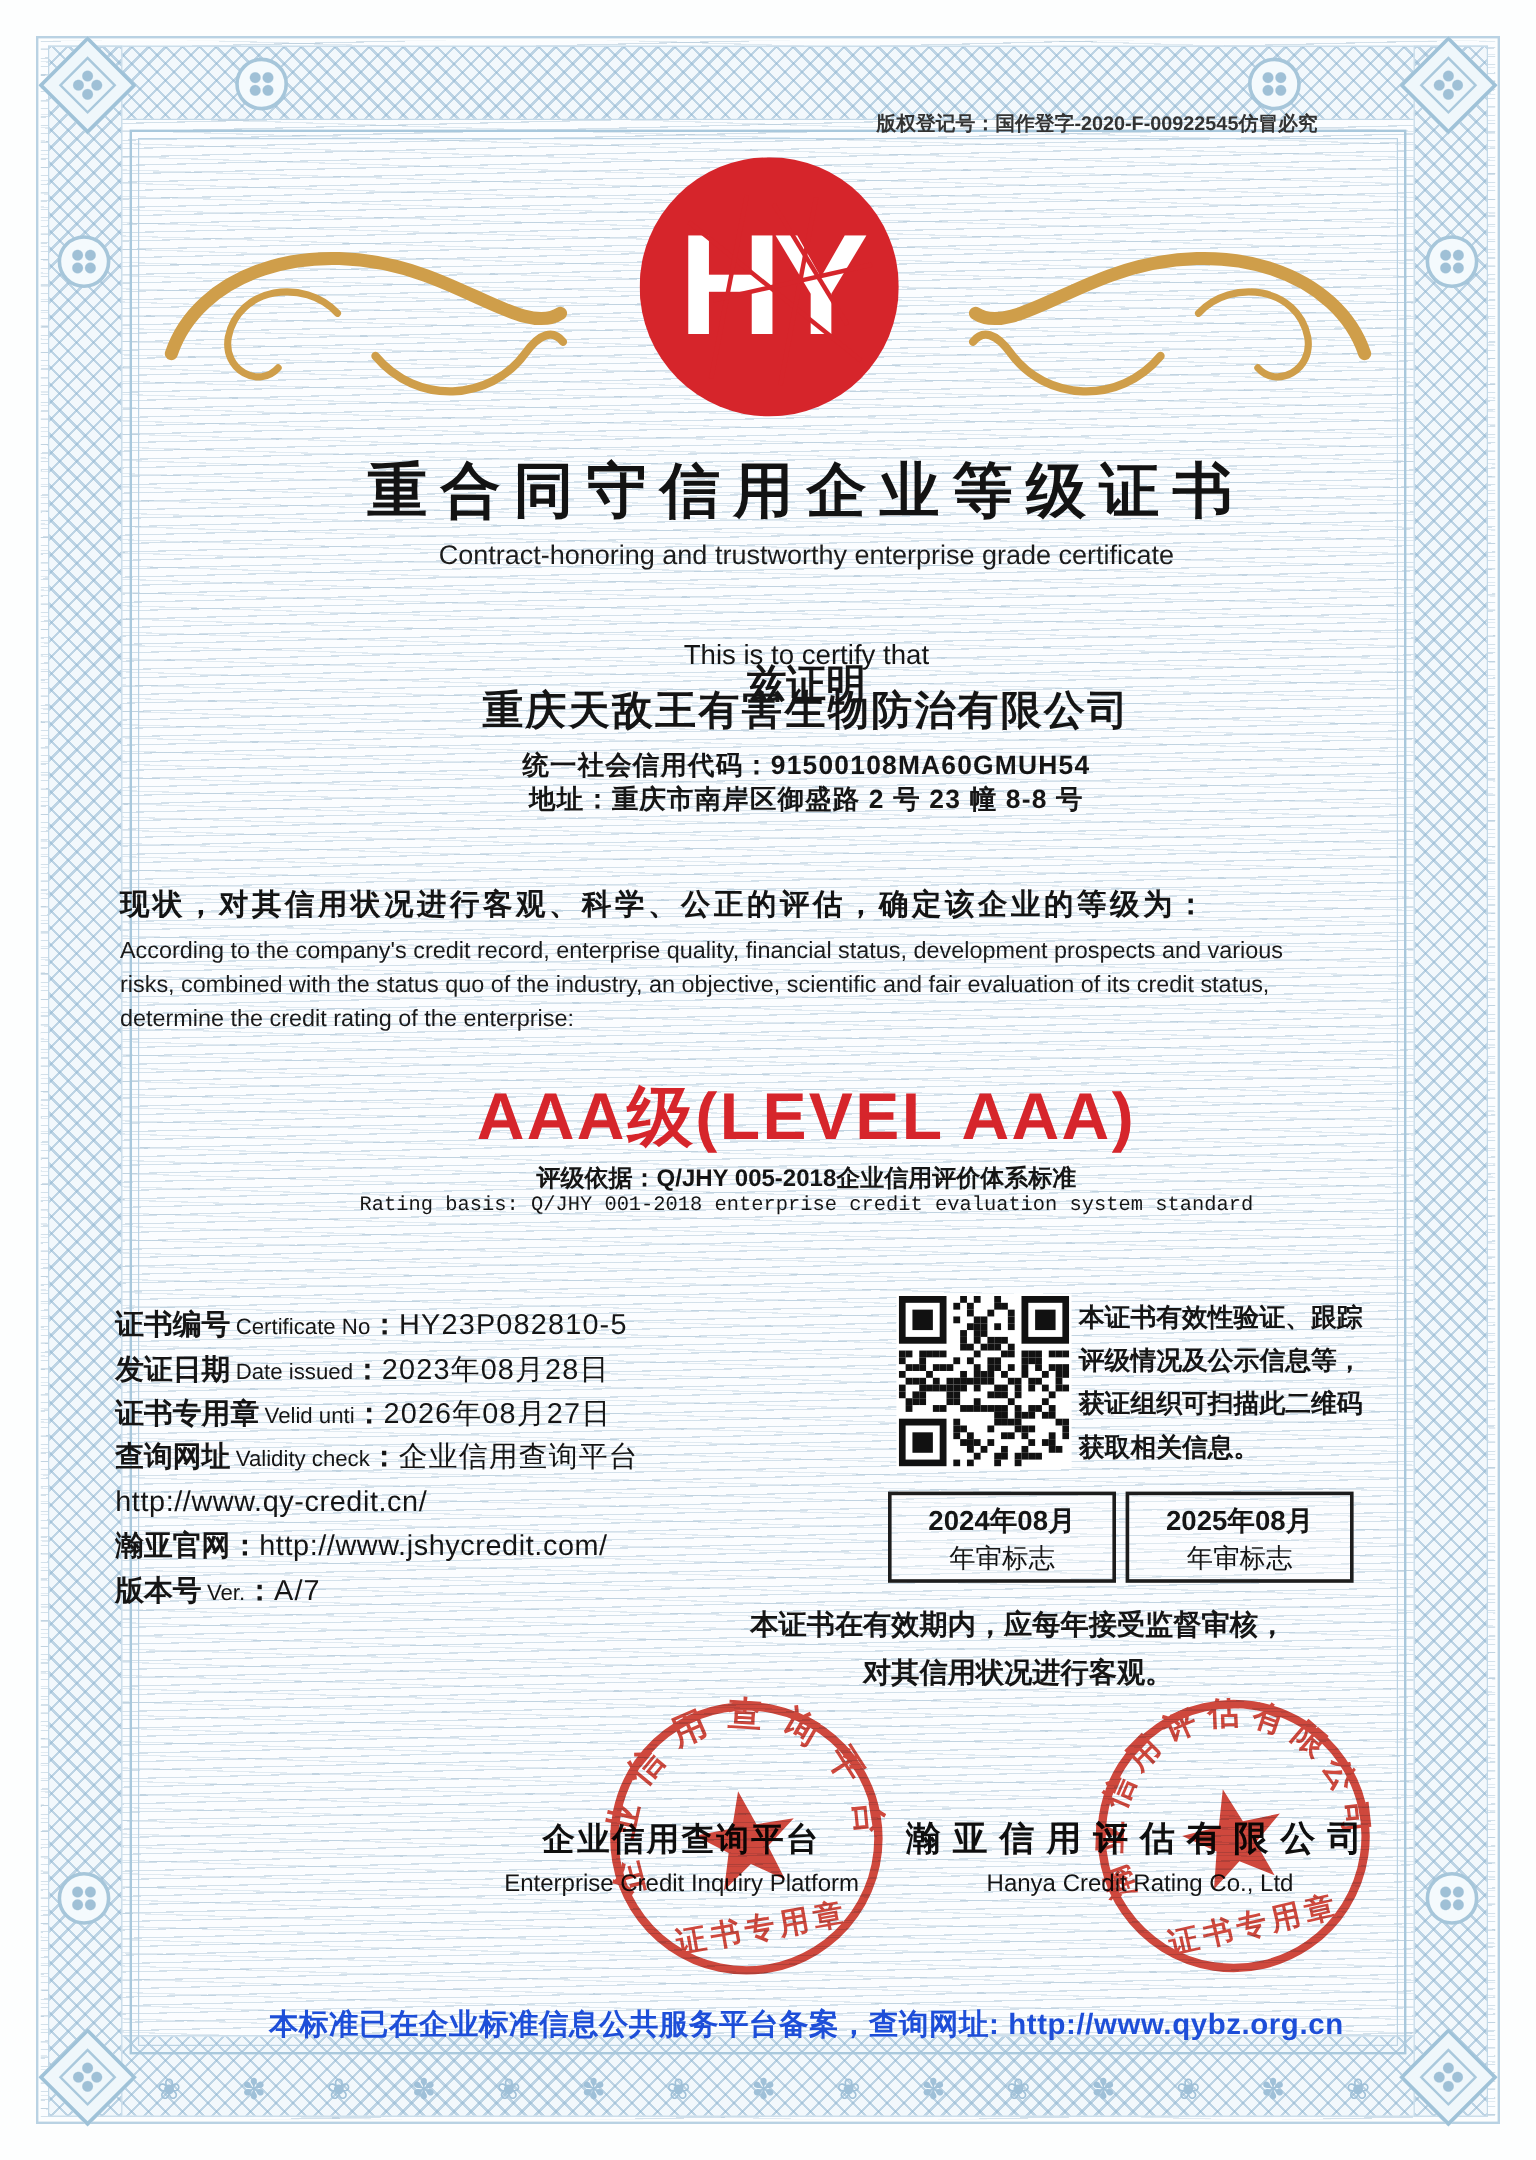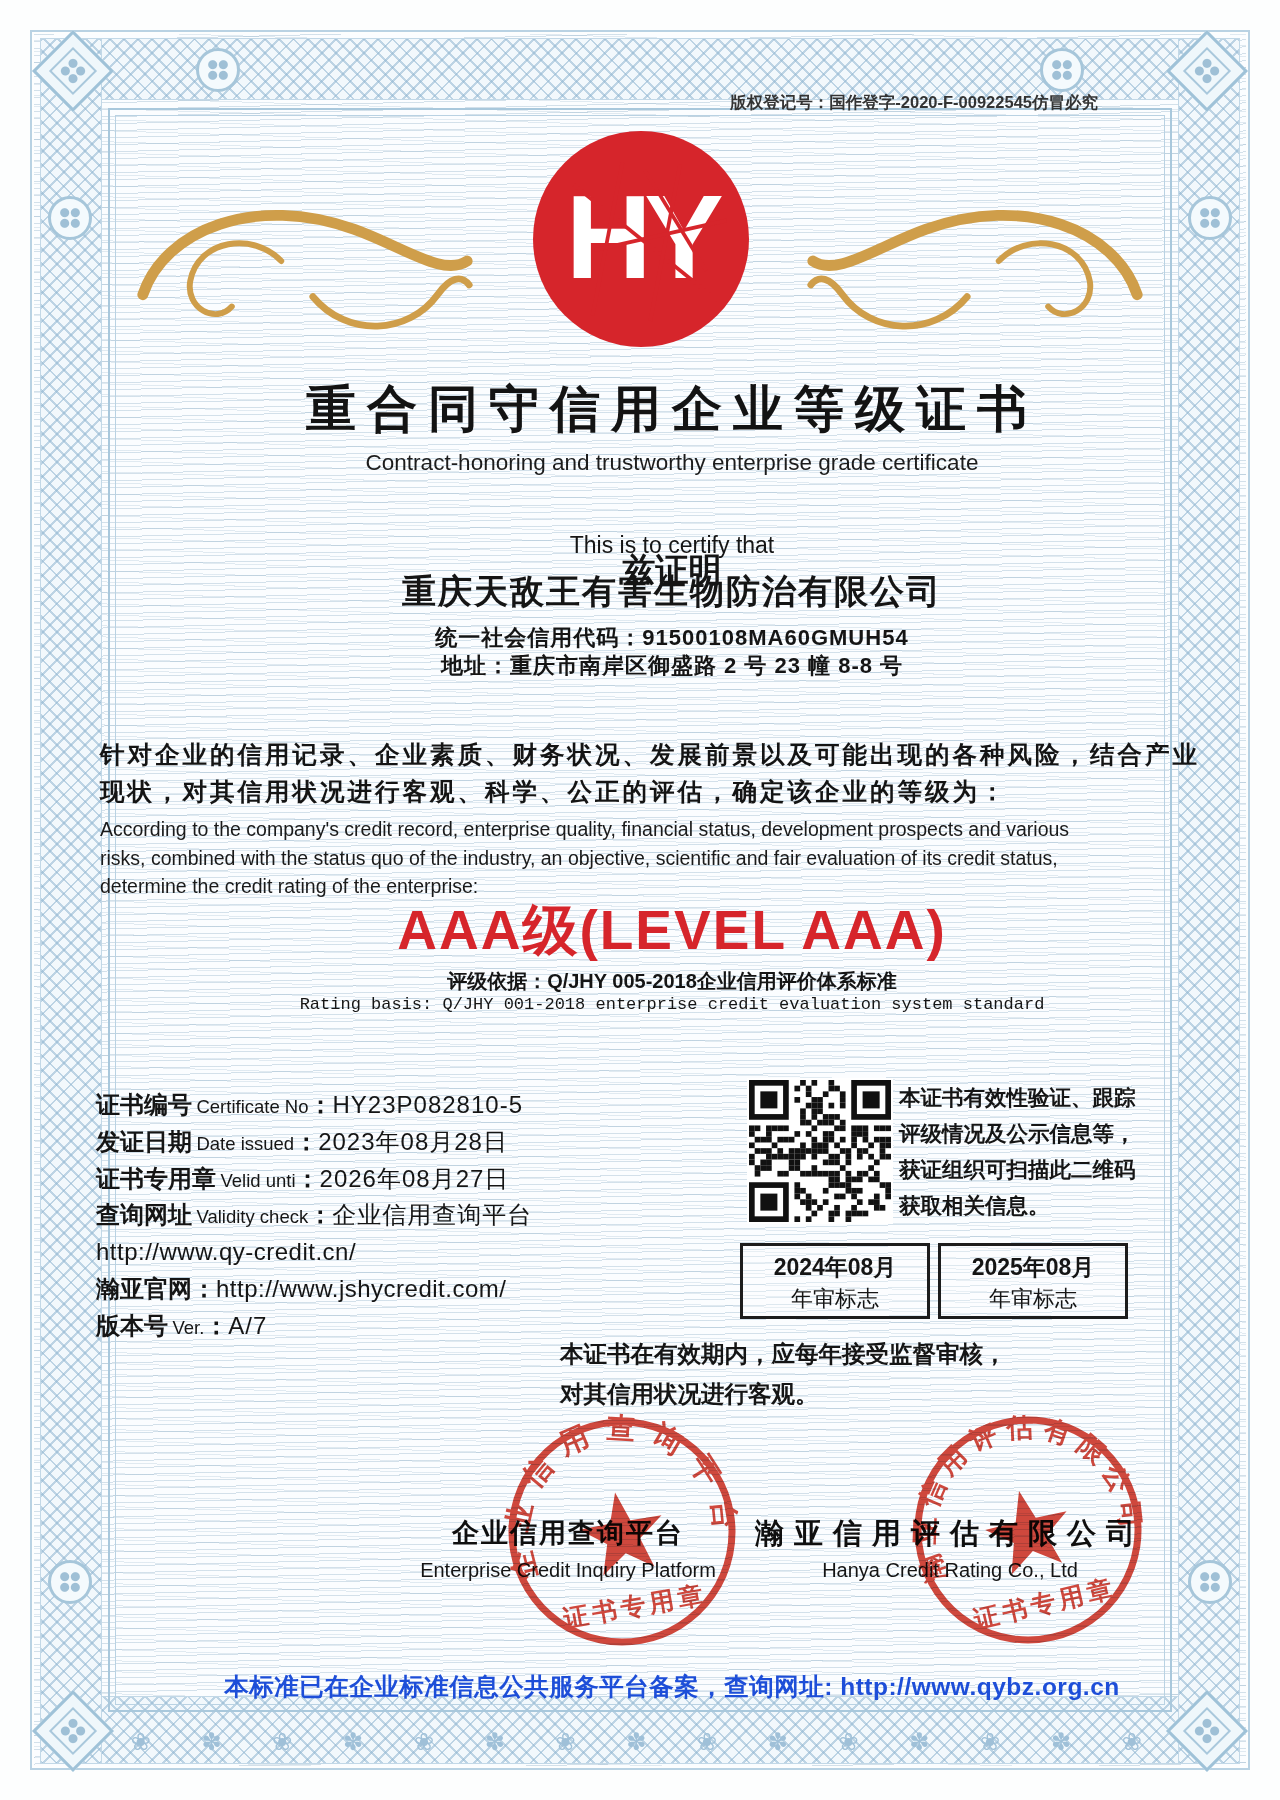--- a/index.html
+++ b/index.html
@@ -61,21 +61,21 @@
   .d-zh{font-size:24px;font-weight:600;}
   .d-en{font-size:18.5px;font-weight:500;}
   .d-val{font-size:24px;font-weight:500;letter-spacing:1px;}
   .qr{left:747px;top:1078px;width:142px;height:142px;background:#fff;padding:2px;}
   .qr svg{width:100%;height:100%;display:block;}
   .qr-note{left:899px;top:1080px;width:245px;font-size:21.5px;line-height:36px;font-weight:600;}
   .audit{left:740px;top:1243px;display:flex;gap:8px;}
   .audit-box{width:190px;height:76px;border:3px solid #1d1d1d;box-sizing:border-box;text-align:center;padding-top:5px;background:rgba(255,255,255,.25);}
   .audit-period{font-size:23px;font-weight:600;line-height:33px;}
   .audit-label{font-size:22px;font-weight:400;line-height:30px;}
-  .notice{left:560px;top:1334px;width:577px;text-align:left;font-size:23.5px;font-weight:600;line-height:40px;}
+  .notice{left:560px;top:1334px;width:577px;text-align:center;font-size:23.5px;font-weight:600;line-height:40px;}
   .caption{top:1516px;text-align:center;z-index:5;}
   .caption.capl{left:372px;width:392px;}
   .caption.capr{left:738px;width:424px;}
   .cap-zh{font-size:27px;font-weight:600;letter-spacing:2px;color:#0f0f0f;line-height:34px;}
   .capr .cap-zh{font-size:29px;letter-spacing:10px;}
   .cap-en{font-size:20px;color:#141414;margin-top:9px;}
   .seal{position:absolute;width:236px;height:236px;z-index:6;mix-blend-mode:multiply;opacity:.92;}
   .seal.sl{left:504px;top:1414px;transform:rotate(-10deg);}
   .seal.sr{left:910px;top:1412px;transform:rotate(-13deg);}
   .footer-line{top:1670px;font-size:24.5px;font-weight:600;letter-spacing:.5px;color:#1d4ed8;}
@@ -140,21 +140,20 @@
 
   <div class="abs centered title-zh">重合同守信用企业等级证书</div>
   <div class="abs centered title-en">Contract-honoring and trustworthy enterprise grade certificate</div>
   <div class="abs centered intro-zh">兹证明</div>
   <div class="abs centered intro-en">This is to certify that</div>
   <div class="abs centered company">重庆天敌王有害生物防治有限公司</div>
   <div class="abs centered code-line">统一社会信用代码：91500108MA60GMUH54</div>
   <div class="abs centered addr-line">地址：重庆市南岸区御盛路 2 号 23 幢 8-8 号</div>
 
   <div class="abs statement">
-    <div class="st-zh">针对企业的信用记录、企业素质、财务状况、发展前景以及可能出现的各种风险，结合产业</div>
     <div class="st-zh">现状，对其信用状况进行客观、科学、公正的评估，确定该企业的等级为：</div>
     <div class="st-en">According to the company's credit record, enterprise quality, financial status, development prospects and various</div>
     <div class="st-en" style="margin-top:0;">risks, combined with the status quo of the industry, an objective, scientific and fair evaluation of its credit status,</div>
     <div class="st-en" style="margin-top:0;">determine the credit rating of the enterprise:</div>
   </div>
 
   <div class="abs centered rating-level" style="color:#d6252b;">AAA级(LEVEL AAA)</div>
   <div class="abs centered basis-zh">评级依据：Q/JHY 005-2018企业信用评价体系标准</div>
   <div class="abs centered basis-en">Rating basis: Q/JHY 001-2018 enterprise credit evaluation system standard</div>
 

